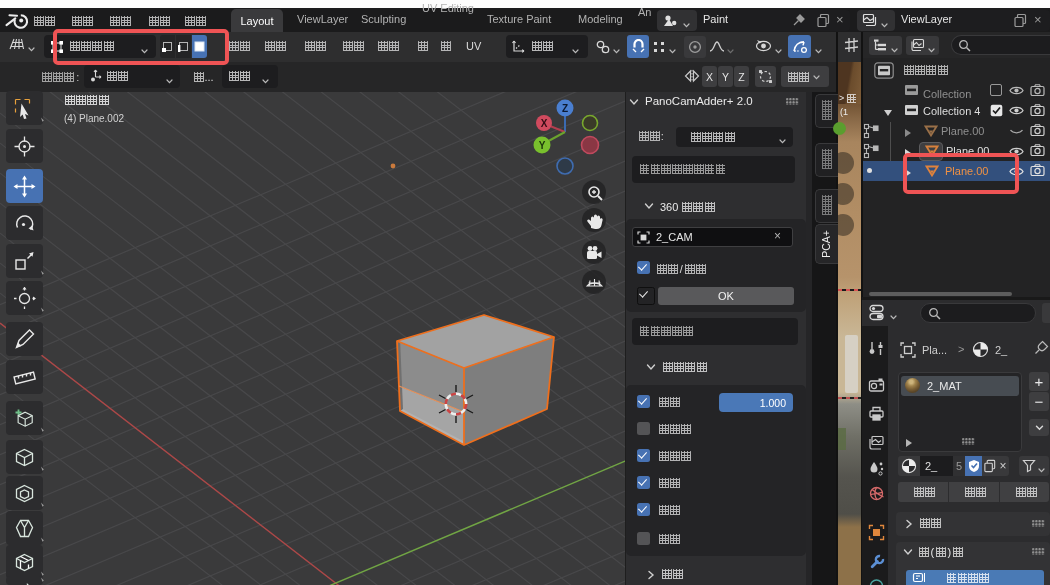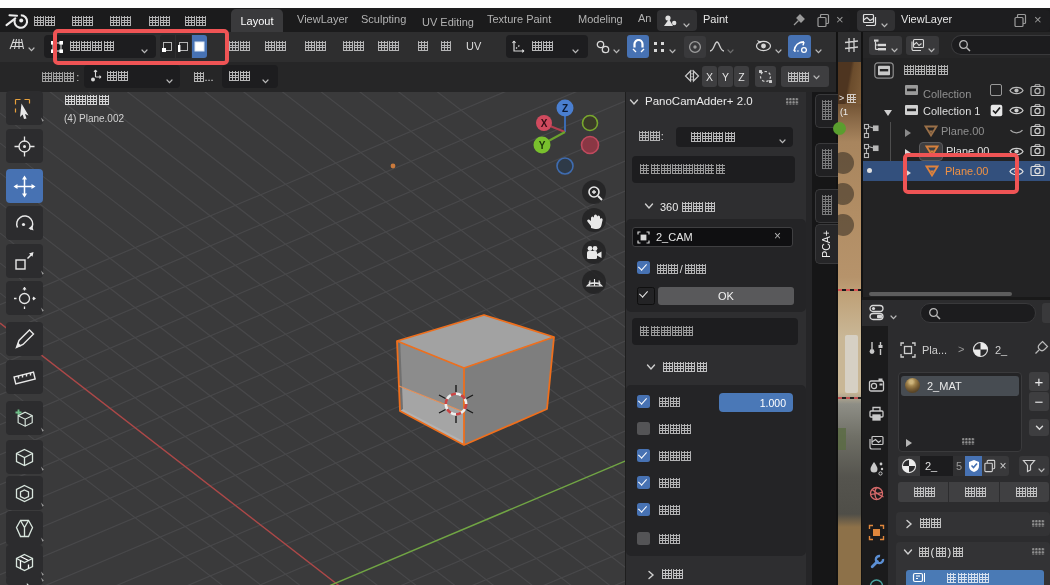--- a/index.html
+++ b/index.html
@@ -51,24 +51,24 @@
     <b class="g " style="width:10px;height:10px"></b>
     <b class="g " style="width:10px;height:10px"></b>
   </div>
 <div class="a row" style="left:184px;top:13px;height:15px;color:#dcdcdc">
     <b class="g " style="width:10px;height:10px"></b>
     <b class="g " style="width:10px;height:10px"></b>
   </div>
 <div class="a" style="left:231px;top:9px;width:52px;height:23px;background:#3a3a3c;border-radius:5px 5px 0 0;color:#fff;display:flex;align-items:center;justify-content:center">Layout</div>
 <div class="a" style="left:297px;top:13px;color:#b2b2b2">ViewLayer</div>
 <div class="a" style="left:361px;top:13px;color:#b2b2b2">Sculpting</div>
-<div class="a" style="left:422px;top:16px;color:#b2b2b2">UV Editing</div>
+<div class="a" style="left:422px;top:2px;color:#b2b2b2">UV Editing</div>
 <div class="a" style="left:487px;top:13px;color:#b2b2b2">Texture Paint</div>
 <div class="a" style="left:578px;top:13px;color:#b2b2b2">Modeling</div>
-<div class="a" style="left:638px;top:12px;color:#b2b2b2">An</div>
+<div class="a" style="left:638px;top:6px;color:#b2b2b2">An</div>
 <div class="a" style="left:657px;top:10px;width:193px;height:21px;background:#1d1d1f;border-radius:4px"></div>
 <div class="a" style="left:657px;top:10px;width:40px;height:21px;background:#313133;border-radius:4px"></div>
 <svg class="a" style="left:663px;top:14px" width="15" height="13" viewBox="0 0 15 13">
 <g fill="#e0e0e0">
       <circle cx="5" cy="4" r="2.6"></circle>
       <path d="M1 12 L6 5 L10 12 Z"></path>
       <circle cx="11.2" cy="9" r="2.2"></circle>
     </g>
   </svg>
 <div class="a" style="left:683px;top:18px"><svg width="7" height="5" viewBox="0 0 7 5" style="vertical-align:middle">
@@ -768,21 +768,21 @@
 <svg class="a" style="left:1030px;top:84px" width="15" height="12" viewBox="0 0 15 12">
 <rect x="1" y="2.5" width="13" height="9" rx="1.5" stroke="#b9b9b9" fill="none" stroke-width="1.2"></rect>
 <path d="M4.5 2.5 L5.5 0.8 L9.5 0.8 L10.5 2.5" stroke="#b9b9b9" fill="none" stroke-width="1.1"></path>
 <circle cx="7.5" cy="7" r="2.6" stroke="#b9b9b9" fill="none" stroke-width="1.2"></circle>
   </svg>
 <div class="a" style="left:884px;top:106px;color:#cfcfcf"><span class="tri-d"></span></div>
 <svg class="a" style="left:904px;top:104px" width="15" height="12" viewBox="0 0 15 12">
 <rect x="1" y="1" width="13" height="10" rx="1" fill="#d0d0d0"></rect>
     <rect x="3" y="4.6" width="9" height="2.6" fill="#232324"></rect>
   </svg>
-<div class="a" style="left:923px;top:105px;color:#dedede">Collection 1</div>
+<div class="a" style="left:923px;top:105px;color:#dedede">Collection 4</div>
 <svg class="a" style="left:990px;top:104px" width="13" height="13" viewBox="0 0 13 13">
 <rect x="0.7" y="0.7" width="11.6" height="11.6" rx="2" fill="#e8e8e8"></rect>
     <path d="M3 6.5 L5.5 9 L10 3.5" stroke="#1c1c1c" stroke-width="1.7" fill="none"></path>
   </svg>
 <svg class="a" style="left:1009px;top:105px" width="15" height="11" viewBox="0 0 15 11">
 <path d="M1 5.5 C3.2 1.3 11.8 1.3 14 5.5 C11.8 9.7 3.2 9.7 1 5.5 Z" stroke="#cfcfcf" fill="none" stroke-width="1.3"></path>
 <circle cx="7.5" cy="5.5" r="2.1" fill="#cfcfcf"></circle>
   </svg>
 <svg class="a" style="left:1030px;top:104px" width="15" height="12" viewBox="0 0 15 12">
 <rect x="1" y="2.5" width="13" height="9" rx="1.5" stroke="#cfcfcf" fill="none" stroke-width="1.2"></rect>

